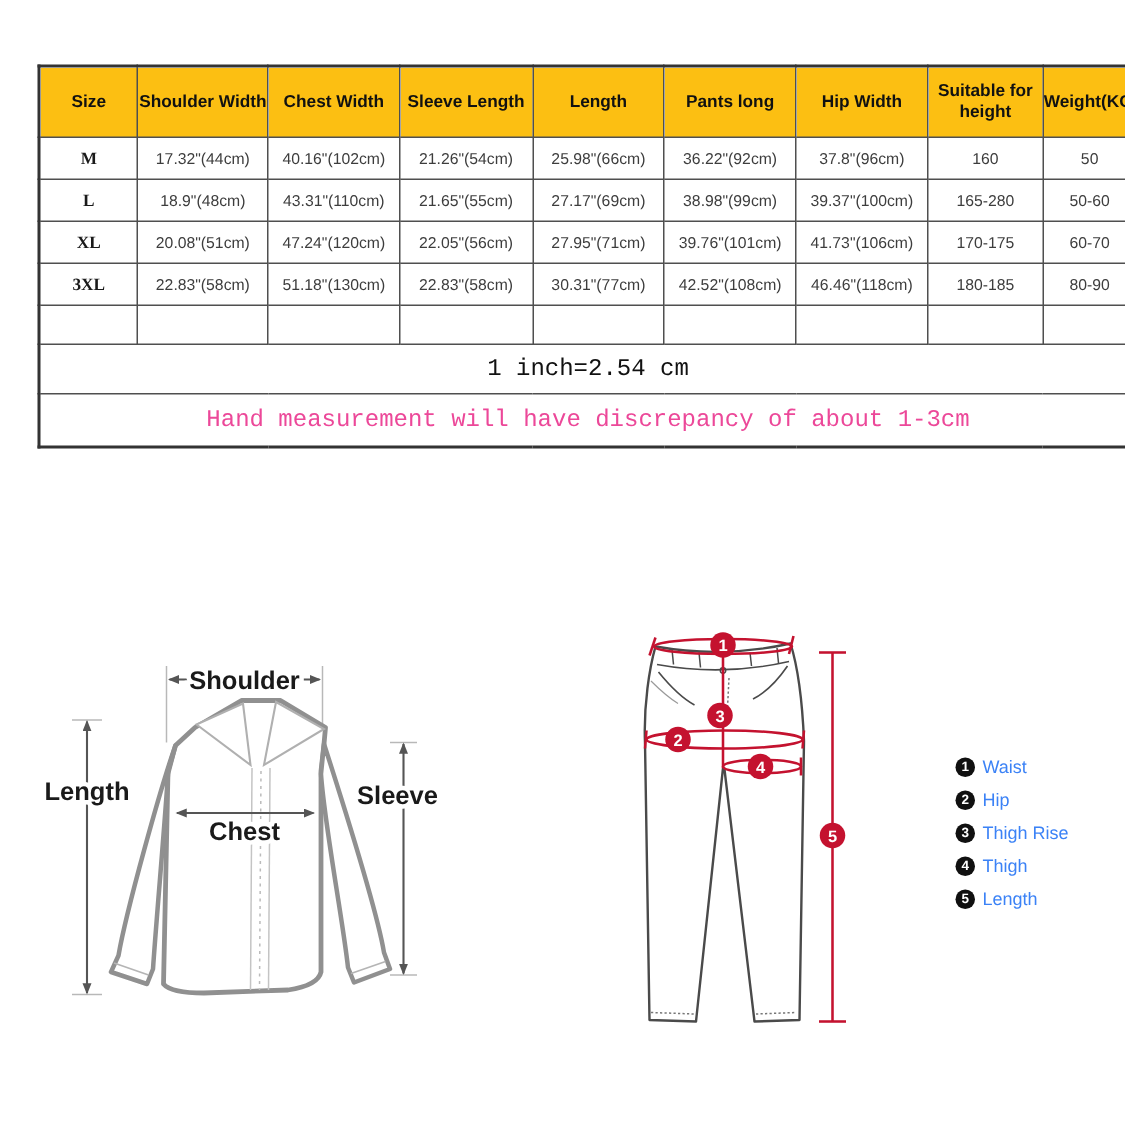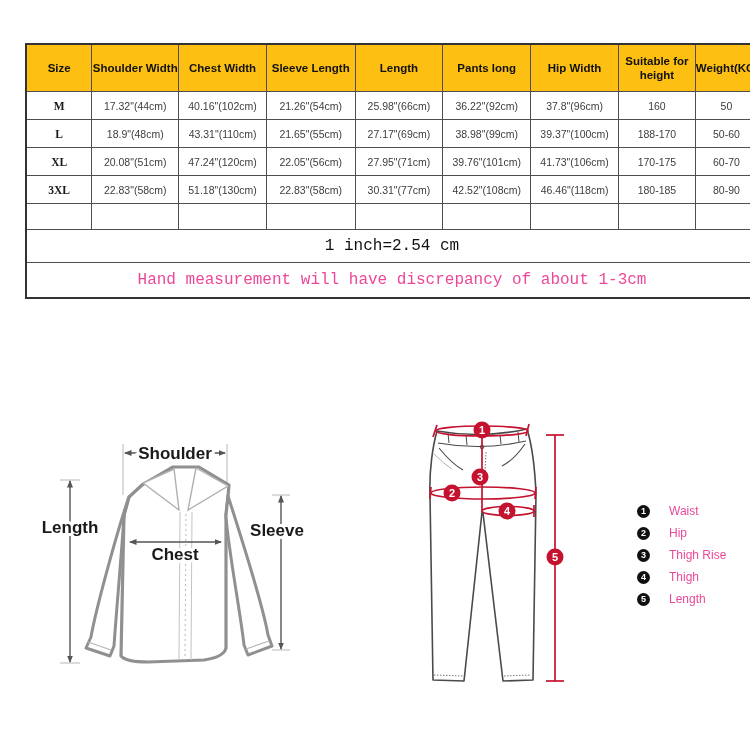--- a/index.html
+++ b/index.html
@@ -20,34 +20,34 @@
   .size-table tr.empty{height:26px;}
   .size-table tr.note-row td{height:32px;font-family:Liberation Mono, monospace;
               font-size:16px;color:#111;}
   .size-table tr.note-row2 td{height:34px;font-family:Liberation Mono, monospace;
               font-size:16px;color:#ec4899;}
   td.selected{position:relative;box-shadow:inset 0 0 0 2px #1E7145;}
   td.selected::after{content:"";position:absolute;right:-3px;bottom:-3px;width:5px;
               height:5px;background:#1E7145;border:1px solid #fff;}
 
   
-  .shirt-wrap{position:absolute;left:36px;top:400px;width:300px;height:300px;}
+  .shirt-wrap{position:absolute;left:24px;top:400px;width:300px;height:300px;}
   .pants-wrap{position:absolute;left:400px;top:400px;width:200px;height:300px;}
   .diagram-label{paint-order:stroke;stroke:#ffffff;stroke-width:6px;fill:#1a1a1a;
               font-family:"Liberation Sans",sans-serif;font-weight:bold;font-size:17px;}
   .marker-num{fill:#fff;font-family:"Liberation Sans",sans-serif;font-weight:bold;
               font-size:11px;}
 
   
   .legend{position:absolute;left:637px;top:500px;}
   .legend-item{display:flex;align-items:center;height:22px;}
   .lg-circle{width:13px;height:13px;border-radius:50%;background:#101010;color:#fff;
              font-size:9px;font-weight:bold;display:inline-flex;align-items:center;
              justify-content:center;flex:0 0 13px;}
-  .lg-label{margin-left:19px;font-size:12px;color:#ec4899;}
+  .lg-label{margin-left:5px;font-size:12px;color:#3b82f6;}
 </style>
 </head>
 <body>
 
 <table class="size-table">
   <colgroup>
     <col style="width:9.0%">
       <col style="width:11.85%">
       <col style="width:12.0%">
     <col style="width:12.1%">
@@ -83,21 +83,21 @@
       <td class="val">50</td>
     </tr>
     <tr class="data">
       <th class="size">L</th>
       <td class="val">18.9"(48cm)</td>
       <td class="val">43.31"(110cm)</td>
       <td class="val">21.65"(55cm)</td>
       <td class="val">27.17"(69cm)</td>
       <td class="val">38.98"(99cm)</td>
       <td class="val">39.37"(100cm)</td>
-      <td class="val">188-170</td>
+      <td class="val">165-280</td>
       <td class="val">50-60</td>
     </tr>
     <tr class="data">
       <th class="size">XL</th>
       <td class="val">20.08"(51cm)</td>
       <td class="val">47.24"(120cm)</td>
       <td class="val">22.05"(56cm)</td>
       <td class="val">27.95"(71cm)</td>
       <td class="val">39.76"(101cm)</td>
       <td class="val">41.73"(106cm)</td>

